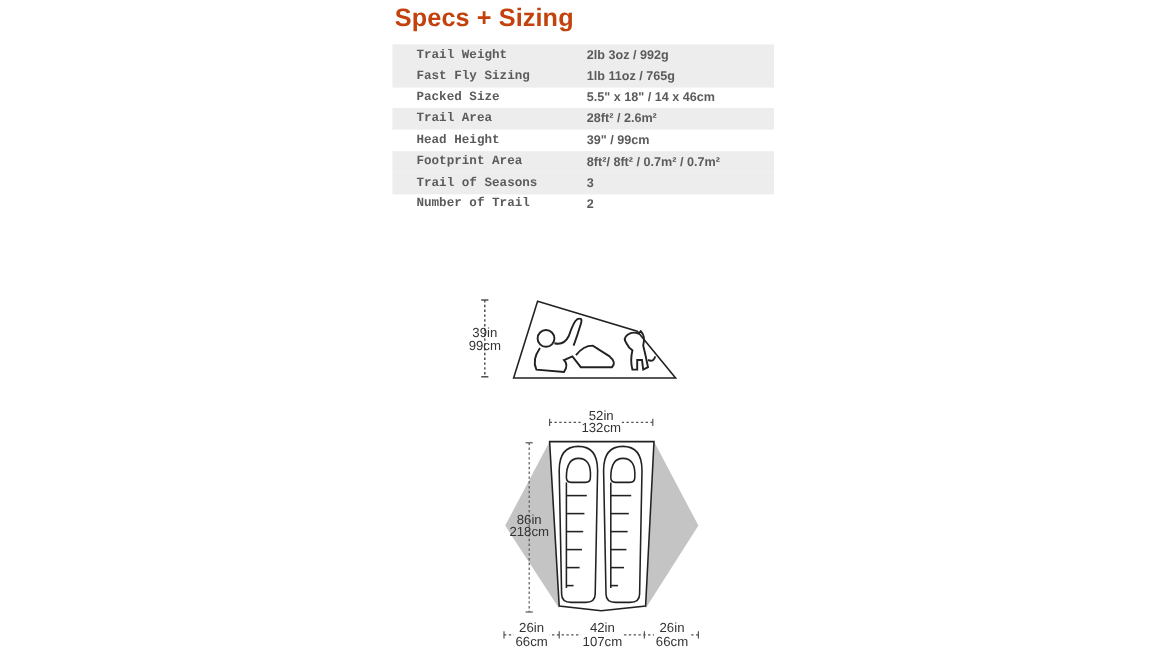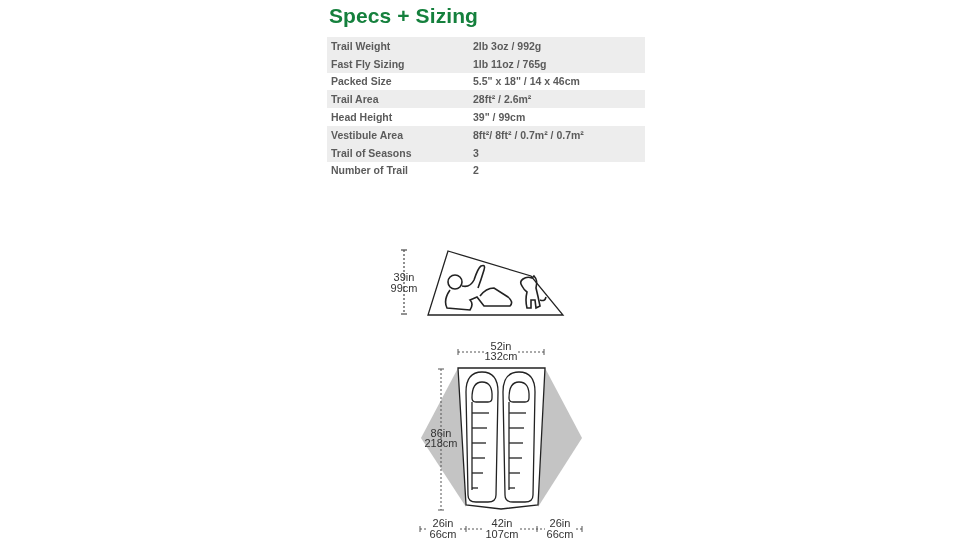--- a/index.html
+++ b/index.html
@@ -1,21 +1,21 @@
 <!DOCTYPE html>
 <html><head>
 <meta charset="utf-8">
 <style>
   html,body{margin:0;padding:0;background:#ffffff;}
   body{width:978px;height:550px;position:relative;overflow:hidden;font-family:"Liberation Sans",sans-serif;}
-  .title{position:absolute;left:329px;top:4px;font-size:21px;font-weight:bold;color:#15803d;letter-spacing:0.1px;}
+  .title{position:absolute;left:329px;top:4px;font-size:21px;font-weight:bold;color:#c2410c;letter-spacing:0.1px;}
   .specs{position:absolute;left:327px;top:37px;width:318px;}
   .row{height:17.8px;display:flex;align-items:center;font-size:10.5px;font-weight:bold;color:#5b5b5b;}
   .row.shaded{background:#ededed;}
-  .row .label{width:142px;padding-left:4px;}
+  .row .label{width:142px;padding-left:20px;font-family:Liberation Mono, monospace;}
   .row .value{flex:1;}
   .diagram{position:absolute;left:0;top:0;}
   .dimtext{font-family:"Liberation Sans",sans-serif;font-size:11px;fill:#333;text-anchor:middle;}
 </style>
 </head>
 <body>
 
 <div class="title">Specs + Sizing</div>
 
 <div class="specs">
@@ -33,21 +33,21 @@
     </div>
   <div class="row shaded">
       <span class="label">Trail Area</span>
       <span class="value">28ft² / 2.6m²</span>
     </div>
   <div class="row">
       <span class="label">Head Height</span>
       <span class="value">39" / 99cm</span>
     </div>
   <div class="row shaded">
-      <span class="label">Vestibule Area</span>
+      <span class="label">Footprint Area</span>
       <span class="value">8ft²/ 8ft² / 0.7m² / 0.7m²</span>
     </div>
   <div class="row shaded">
       <span class="label">Trail of Seasons</span>
       <span class="value">3</span>
     </div>
   <div class="row">
       <span class="label">Number of Trail</span>
       <span class="value">2</span>
     </div>

